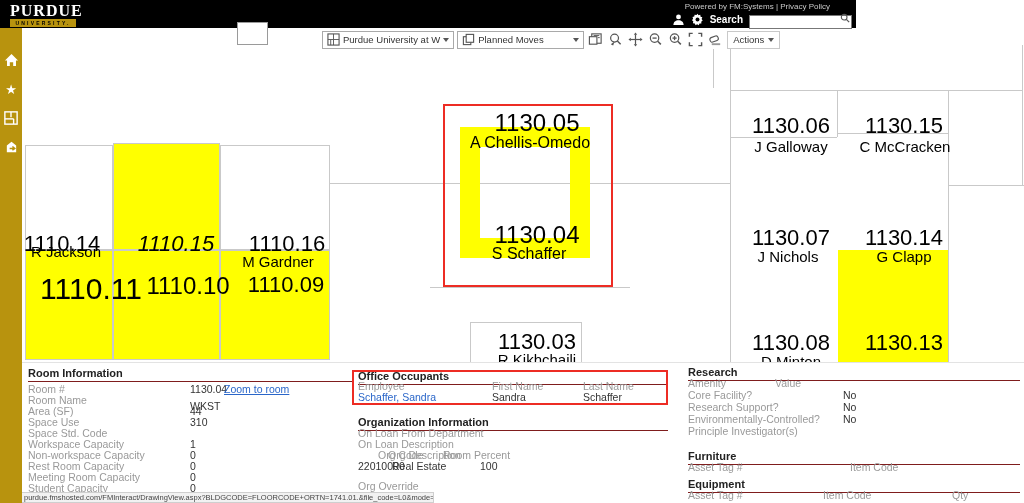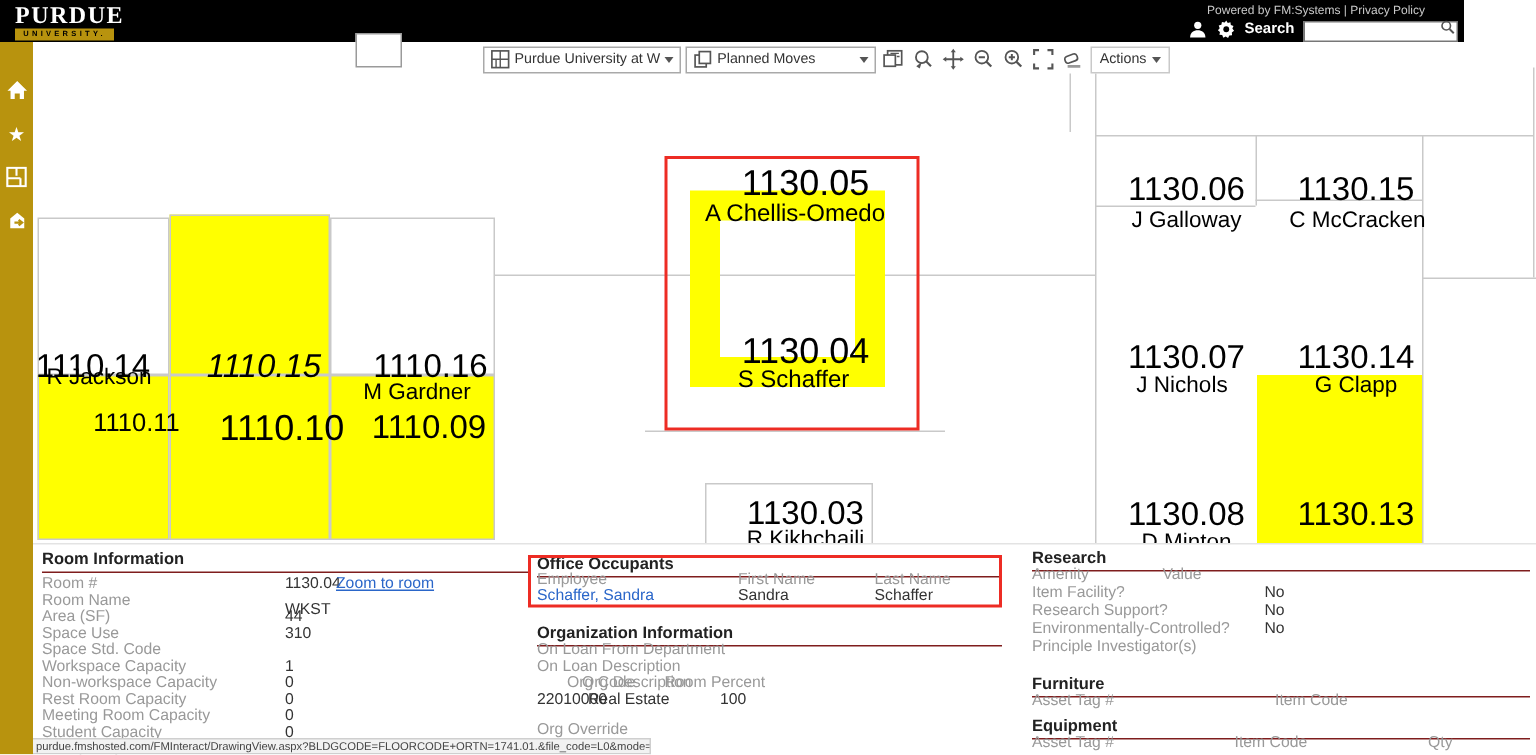--- a/index.html
+++ b/index.html
@@ -1,21 +1,21 @@
 <!DOCTYPE html>
 <html><head>
 <meta charset="utf-8">
 <style>
   * { margin:0; padding:0; box-sizing:border-box; }
   html,body { background:#fff; }
   #stage { position:relative; width:1024px; height:503px; overflow:hidden;
            font-family:"Liberation Sans", sans-serif; background:#fff; }
 
   
-  #topbar { position:absolute; left:0; top:0; width:976px; height:28px; background:#000; z-index:20; }
+  #topbar { position:absolute; left:0; top:0; width:856px; height:28px; background:#000; z-index:20; }
   #logo { position:absolute; left:10px; top:3px; }
   #logo .l1 { font-family:"Liberation Serif", serif; font-weight:bold; color:#fff; font-size:16px; letter-spacing:1px; line-height:15px; }
   #logo .l2 { margin-top:1px; width:66px; background:#B8930E; color:#000; font-size:5px; letter-spacing:2.2px; text-align:center; padding:1px 0; font-weight:bold; }
   #top-right-links { position:absolute; right:26px; top:2px; font-size:8px; color:#c9c9c9; }
   #top-right-links a { color:#c9c9c9; text-decoration:none; }
   #top-controls { position:absolute; right:4px; top:12px; height:15px; display:flex; align-items:center; gap:6px; }
   #search-label { color:#fff; font-size:10px; font-weight:bold; }
   #search-box { position:relative; }
   #search-input { width:103px; height:14px; border:1px solid #777; background:#fff; font-size:9px; padding:0 14px 0 3px; }
   #search-mag { position:absolute; right:2px; top:2px; }
@@ -88,21 +88,21 @@
       <div class="plan-label" style="left: 530px; top: 135px; font-size: 16px;">A Chellis-Omedo</div>
       <div class="plan-label" style="left: 537px; top: 222px; font-size: 24px;">1130.04</div>
       <div class="plan-label" style="left: 529px; top: 246px; font-size: 16px;">S Schaffer</div>
       <div class="plan-label" style="left: 537px; top: 330px; font-size: 22px;">1130.03</div>
       <div class="plan-label" style="left: 537px; top: 352px; font-size: 15px;">R Kikhchaili</div>
       <div class="plan-label" style="left: 62px; top: 232px; font-size: 22px;">1110.14</div>
       <div class="plan-label" style="left: 176px; top: 232px; font-size: 22px; font-style: italic;">1110.15</div>
       <div class="plan-label" style="left: 287px; top: 232px; font-size: 22px;">1110.16</div>
       <div class="plan-label" style="left: 66px; top: 244px; font-size: 15px;">R Jackson</div>
       <div class="plan-label" style="left: 278px; top: 254px; font-size: 15px;">M Gardner</div>
-      <div class="plan-label" style="left: 63px; top: 273px; font-size: 17px; margin-left: 28px;">1110.11</div>
+      <div class="plan-label" style="left: 63px; top: 273px; font-size: 30px; margin-left: 28px;">1110.11</div>
       <div class="plan-label" style="left: 188px; top: 273px; font-size: 24px;">1110.10</div>
       <div class="plan-label" style="left: 286px; top: 273px; font-size: 22px;">1110.09</div>
       <div class="plan-label" style="left: 791px; top: 114px; font-size: 22px;">1130.06</div>
       <div class="plan-label" style="left: 904px; top: 114px; font-size: 22px;">1130.15</div>
       <div class="plan-label" style="left: 791px; top: 139px; font-size: 15px;">J Galloway</div>
       <div class="plan-label" style="left: 905px; top: 139px; font-size: 15px;">C McCracken</div>
       <div class="plan-label" style="left: 791px; top: 226px; font-size: 22px;">1130.07</div>
       <div class="plan-label" style="left: 904px; top: 226px; font-size: 22px;">1130.14</div>
       <div class="plan-label" style="left: 788px; top: 249px; font-size: 15px;">J Nichols</div>
       <div class="plan-label" style="left: 904px; top: 249px; font-size: 15px;">G Clapp</div>
@@ -292,21 +292,21 @@
         <div class="p-head" style="left: 85px; top: 33px;">Room Percent</div>
         <div class="p-cell" style="left: 0px; top: 44px;">22010000</div>
         <div class="p-cell" style="left: 34px; top: 44px;">Real Estate</div>
         <div class="p-cell" style="left: 122px; top: 44px;">100</div>
         <div class="p-label" style="left: 0px; top: 64px;">Org Override</div>
       </div>
     <div class="panel" id="panel-research" style="left:666px; top:3px; width:332px;">
       <div class="panel-title">Research</div>
     <div class="p-head" style="left: 0px; top: 11px;">Amenity</div>
         <div class="p-head" style="left: 87px; top: 11px;">Value</div>
-        <div class="p-label" style="left: 0px; top: 23px;">Item Facility?</div>
+        <div class="p-label" style="left: 0px; top: 23px;">Core Facility?</div>
         <div class="p-value" style="left: 155px; top: 23px;">No</div>
         <div class="p-label" style="left: 0px; top: 35px;">Research Support?</div>
         <div class="p-value" style="left: 155px; top: 35px;">No</div>
         <div class="p-label" style="left: 0px; top: 47px;">Environmentally-Controlled?</div>
         <div class="p-value" style="left: 155px; top: 47px;">No</div>
         <div class="p-label" style="left: 0px; top: 59px;">Principle Investigator(s)</div>
         <div class="p-value" style="left: 155px; top: 59px;"></div>
       </div>
     <div class="panel" id="panel-furniture" style="left:666px; top:87px; width:332px;">
       <div class="panel-title">Furniture</div>

